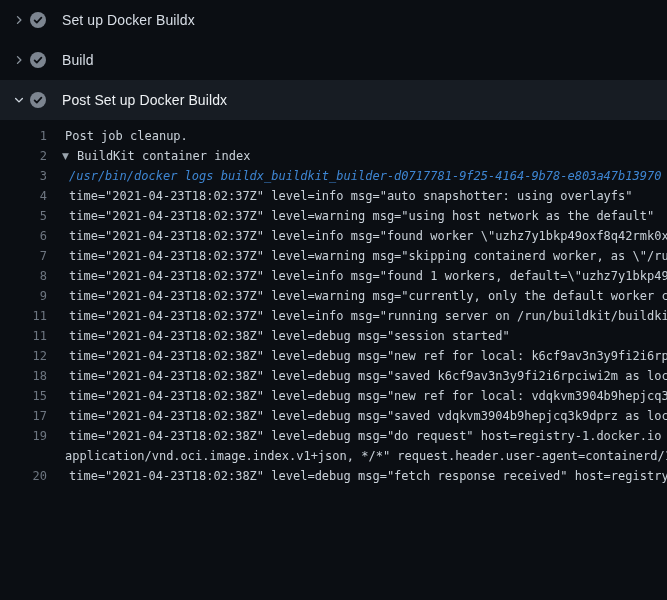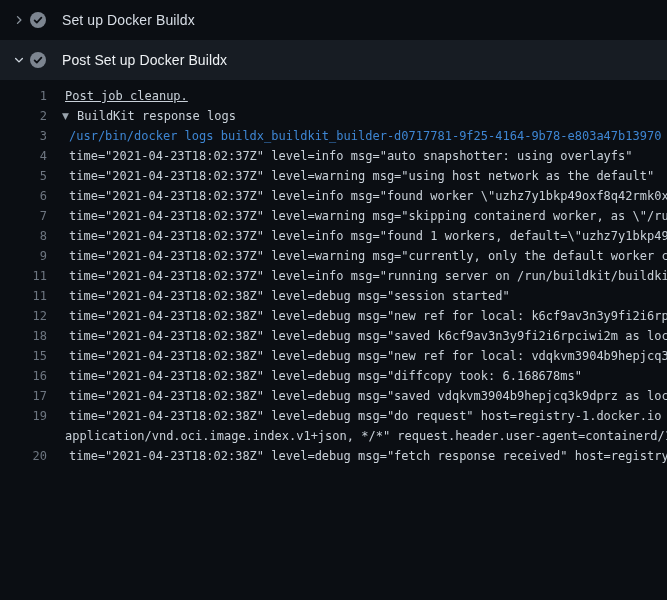--- a/index.html
+++ b/index.html
@@ -11,25 +11,25 @@
   .chev{width:17px;height:12px;flex:none;display:flex;align-items:center;}
   .check{width:16px;height:16px;flex:none;display:flex;align-items:center;}
   .step-label{margin-left:16px;font-size:14px;color:#d8dee6;letter-spacing:.1px;}
   .step.expanded .step-label{color:#eef1f4;}
   
   .log{padding-top:6px;font-family:"DejaVu Sans Mono","Liberation Mono",monospace;
        font-size:12px;line-height:20px;color:#c9d1d9;}
   .log-row{display:flex;height:20px;white-space:pre;}
   .ln{width:47px;flex:none;text-align:right;color:#6e7681;cursor:pointer;user-select:none;}
   .txt{flex:1;overflow:hidden;white-space:pre;}
-  .ind0{padding-left:18px;text-decoration:underline;}
+  .ind0{padding-left:18px;}
   .ind1{padding-left:22px;}
   .indw{padding-left:18px;}
   .grp{padding-left:15px;}
-  .cmd{color:#3e86d3;}
+  .cmd{color:#3e86d3;font-style:italic;}
   .tri{display:inline-block;width:15px;font-size:9px;color:#9aa4ad;
        font-family:"DejaVu Sans",sans-serif;vertical-align:1px;}
 </style>
 </head>
 <body>
 
 <div class="app">
 
   <div class="step">
     <span class="chev">
@@ -39,20 +39,34 @@
     </span>
     <span class="check">
       <svg width="16" height="16" viewBox="0 0 16 16">
           <circle cx="8" cy="8" r="8" fill="#7d8590"></circle>
           <path d="M4.6 8.3 l2.2 2.3 l4.6 -4.9" fill="none" stroke="#0b0e13" stroke-width="1.7" stroke-linecap="round" stroke-linejoin="round"></path>
         </svg>
     </span>
     <span class="step-label">Set up Docker Buildx</span>
   </div>
 
+  <div class="step">
+    <span class="chev">
+      <svg width="12" height="12" viewBox="0 0 16 16">
+          <path d="M6 3.5 L10.5 8 L6 12.5" fill="none" stroke="#8b949e" stroke-width="1.8" stroke-linecap="round" stroke-linejoin="round"></path>
+        </svg>
+    </span>
+    <span class="check">
+      <svg width="16" height="16" viewBox="0 0 16 16">
+          <circle cx="8" cy="8" r="8" fill="#7d8590"></circle>
+          <path d="M4.6 8.3 l2.2 2.3 l4.6 -4.9" fill="none" stroke="#0b0e13" stroke-width="1.7" stroke-linecap="round" stroke-linejoin="round"></path>
+        </svg>
+    </span>
+    <span class="step-label">Build</span>
+  </div>
 
 
   <div class="step expanded">
     <span class="chev">
       <svg width="12" height="12" viewBox="0 0 16 16">
           <path d="M3.5 6 L8 10.5 L12.5 6" fill="none" stroke="#cdd5dd" stroke-width="1.8" stroke-linecap="round" stroke-linejoin="round"></path>
         </svg>
     </span>
     <span class="check">
       <svg width="16" height="16" viewBox="0 0 16 16">
@@ -65,21 +79,21 @@
 
   <div class="log">
 
     <div class="log-row">
       <span class="ln">1</span>
       <span class="txt ind0">Post job cleanup.</span>
     </div>
 
     <div class="log-row">
       <span class="ln">2</span>
-      <span class="txt grp"><span class="tri">▼</span><span>BuildKit response logs</span></span>
+      <span class="txt grp"><span class="tri">▼</span><span>BuildKit container index</span></span>
     </div>
 
     <div class="log-row">
       <span class="ln">3</span>
       <span class="txt ind1 cmd">/usr/bin/docker logs buildx_buildkit_builder-d0717781-9f25-4164-9b78-e803a47b13970</span>
     </div>
 
     <div class="log-row">
       <span class="ln">4</span>
       <span class="txt ind1">time="2021-04-23T18:02:37Z" level=info msg="auto snapshotter: using overlayfs"</span>
@@ -129,24 +143,20 @@
     <div class="log-row">
       <span class="ln">18</span>
       <span class="txt ind1">time="2021-04-23T18:02:38Z" level=debug msg="saved k6cf9av3n3y9fi2i6rpciwi2m as loca</span>
     </div>
 
     <div class="log-row">
       <span class="ln">15</span>
       <span class="txt ind1">time="2021-04-23T18:02:38Z" level=debug msg="new ref for local: vdqkvm3904b9hepjcq3k</span>
     </div>
 
-    <div class="log-row">
-      <span class="ln">16</span>
-      <span class="txt ind1">time="2021-04-23T18:02:38Z" level=debug msg="diffcopy took: 6.168678ms"</span>
-    </div>
 
     <div class="log-row">
       <span class="ln">17</span>
       <span class="txt ind1">time="2021-04-23T18:02:38Z" level=debug msg="saved vdqkvm3904b9hepjcq3k9dprz as loca</span>
     </div>
 
 
     <div class="log-row">
       <span class="ln">19</span>
       <span class="txt ind1">time="2021-04-23T18:02:38Z" level=debug msg="do request" host=registry-1.docker.io r</span>

